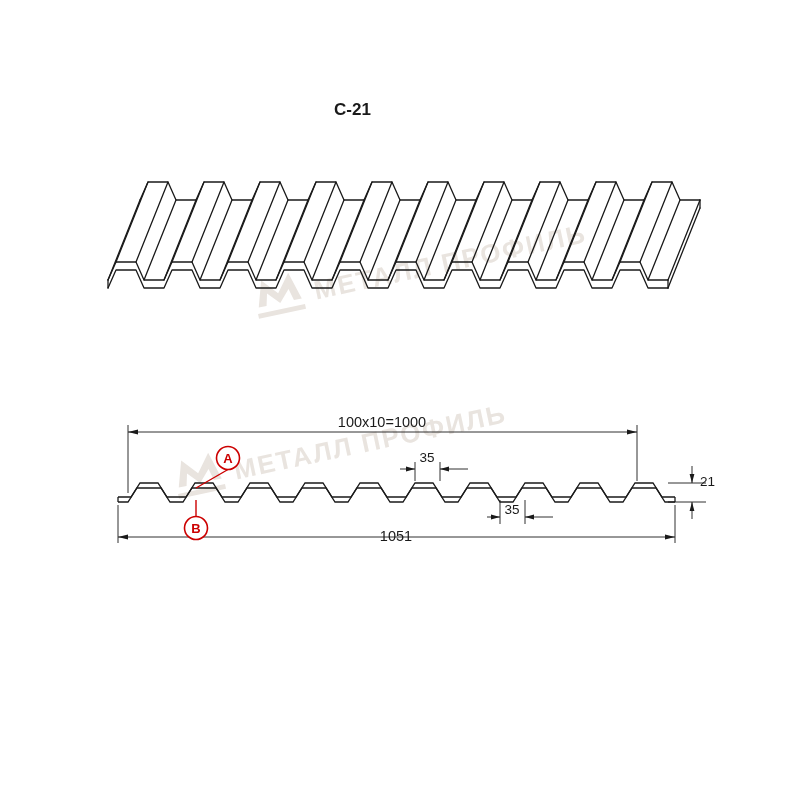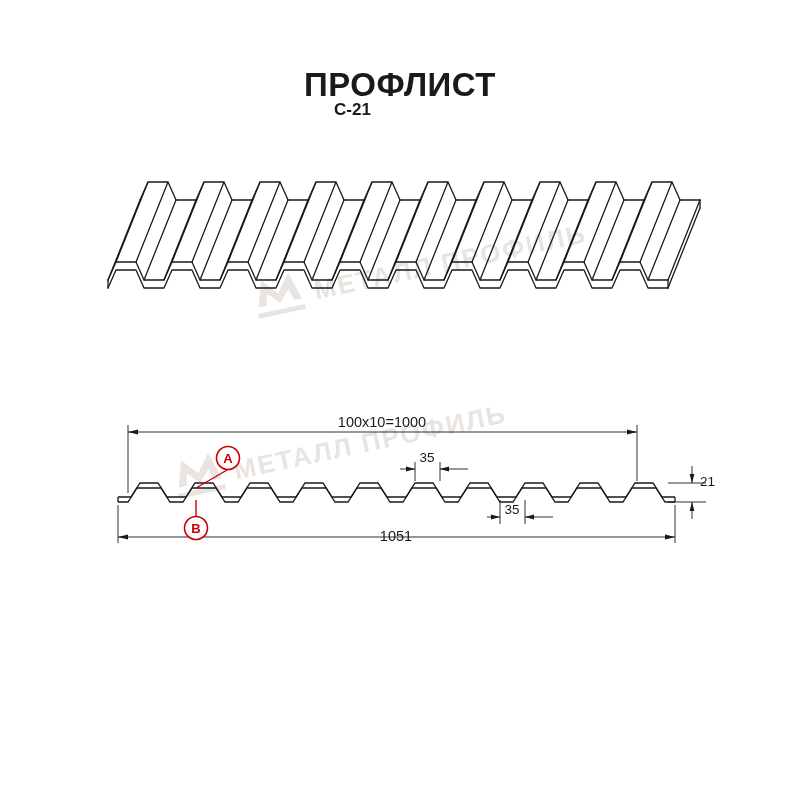--- a/index.html
+++ b/index.html
@@ -62,21 +62,20 @@
     letter-spacing: 0.4px;
   }
 
   
 </style>
 </head>
 <body>
 
 <div class="page">
 
-  <div class="title">ПРОФЛИСТ</div>
   <div class="subtitle">С-21</div>
 
   <svg class="drawing" viewBox="0 0 800 800" xmlns="http://www.w3.org/2000/svg">
 
     <g fill="#e9e4df">
 
       <g transform="translate(255,290) rotate(-12)">
         <path d="M0,18 L8,-8 L22,8 L36,-10 L44,18 L36,18 L33,6 L22,18 L11,6 L8,18 Z"></path>
         <rect x="-2" y="24" width="48" height="5"></rect>
         <text x="58" y="22" font-family="Liberation Sans, sans-serif" font-size="26" font-weight="bold" letter-spacing="2">МЕТАЛЛ ПРОФИЛЬ</text>

